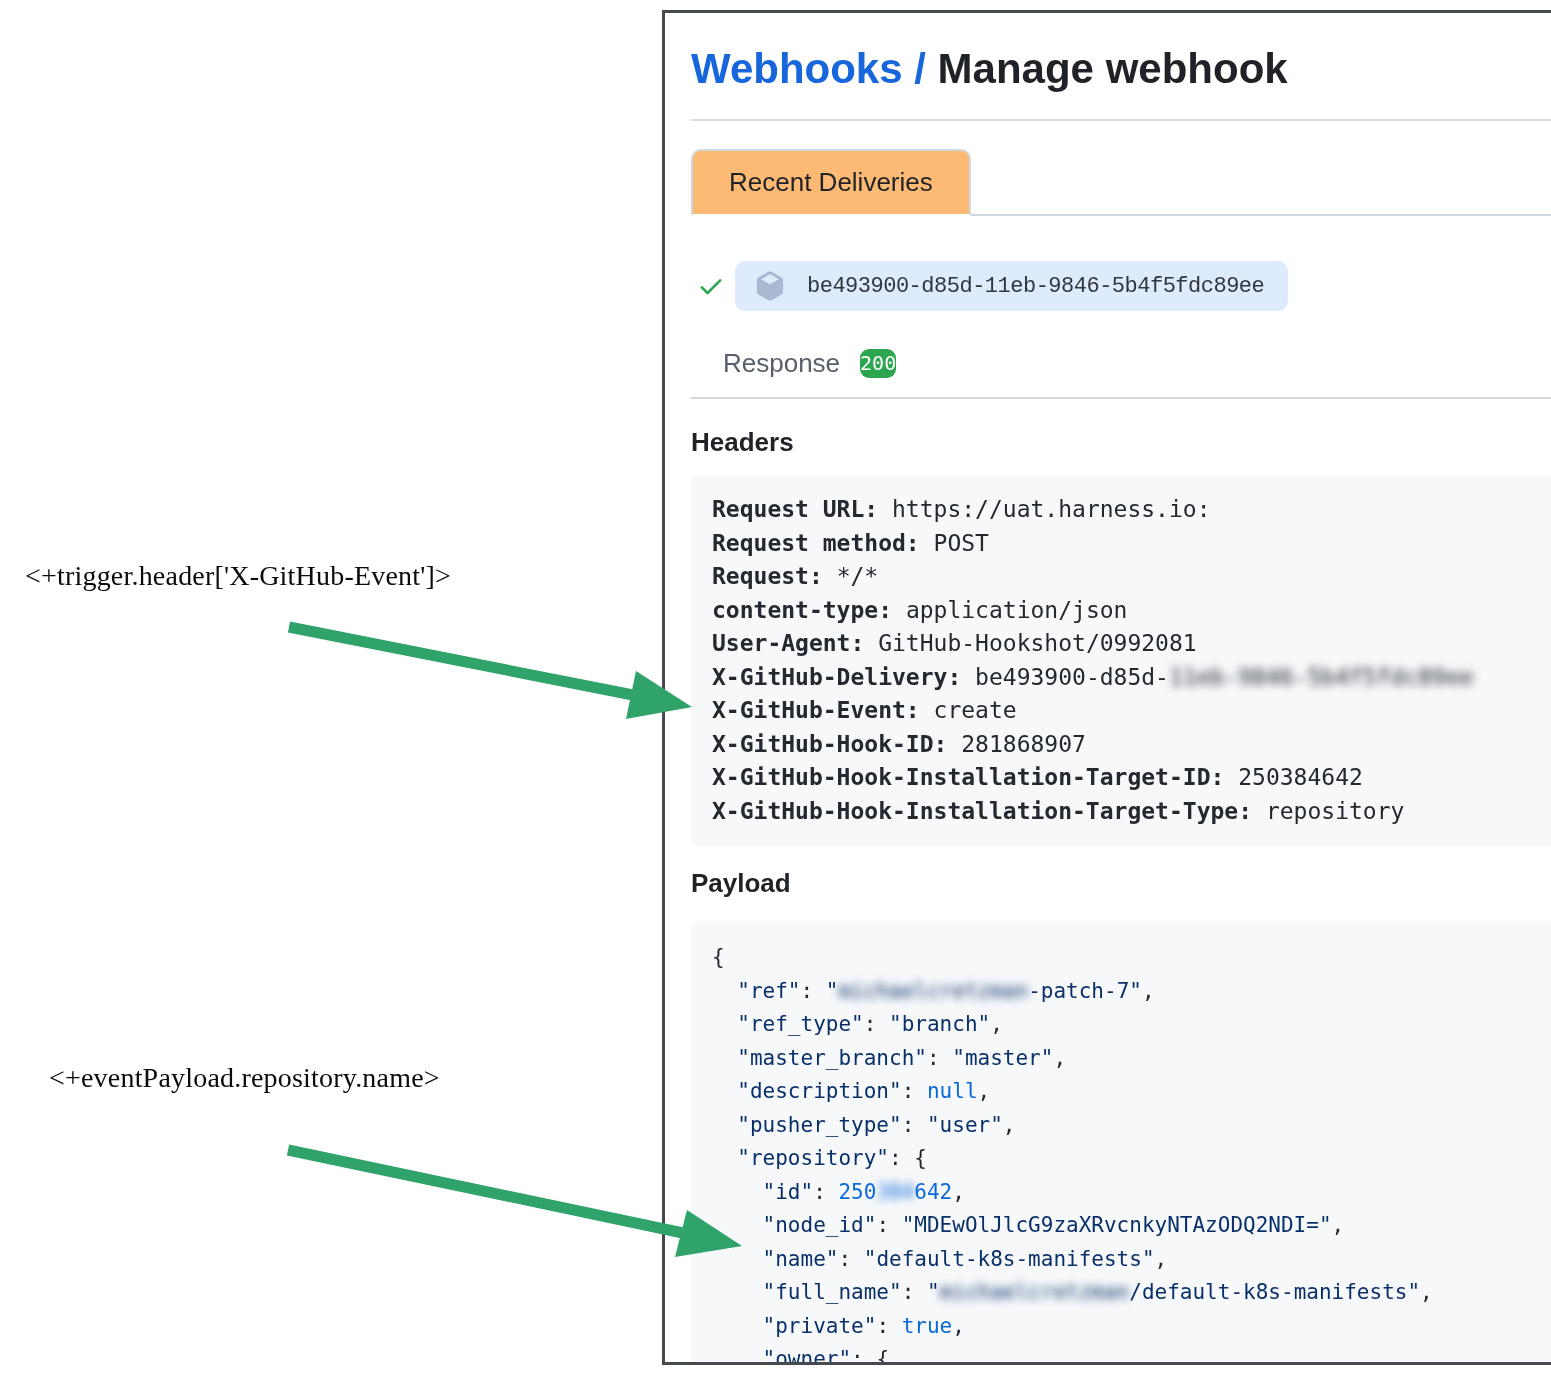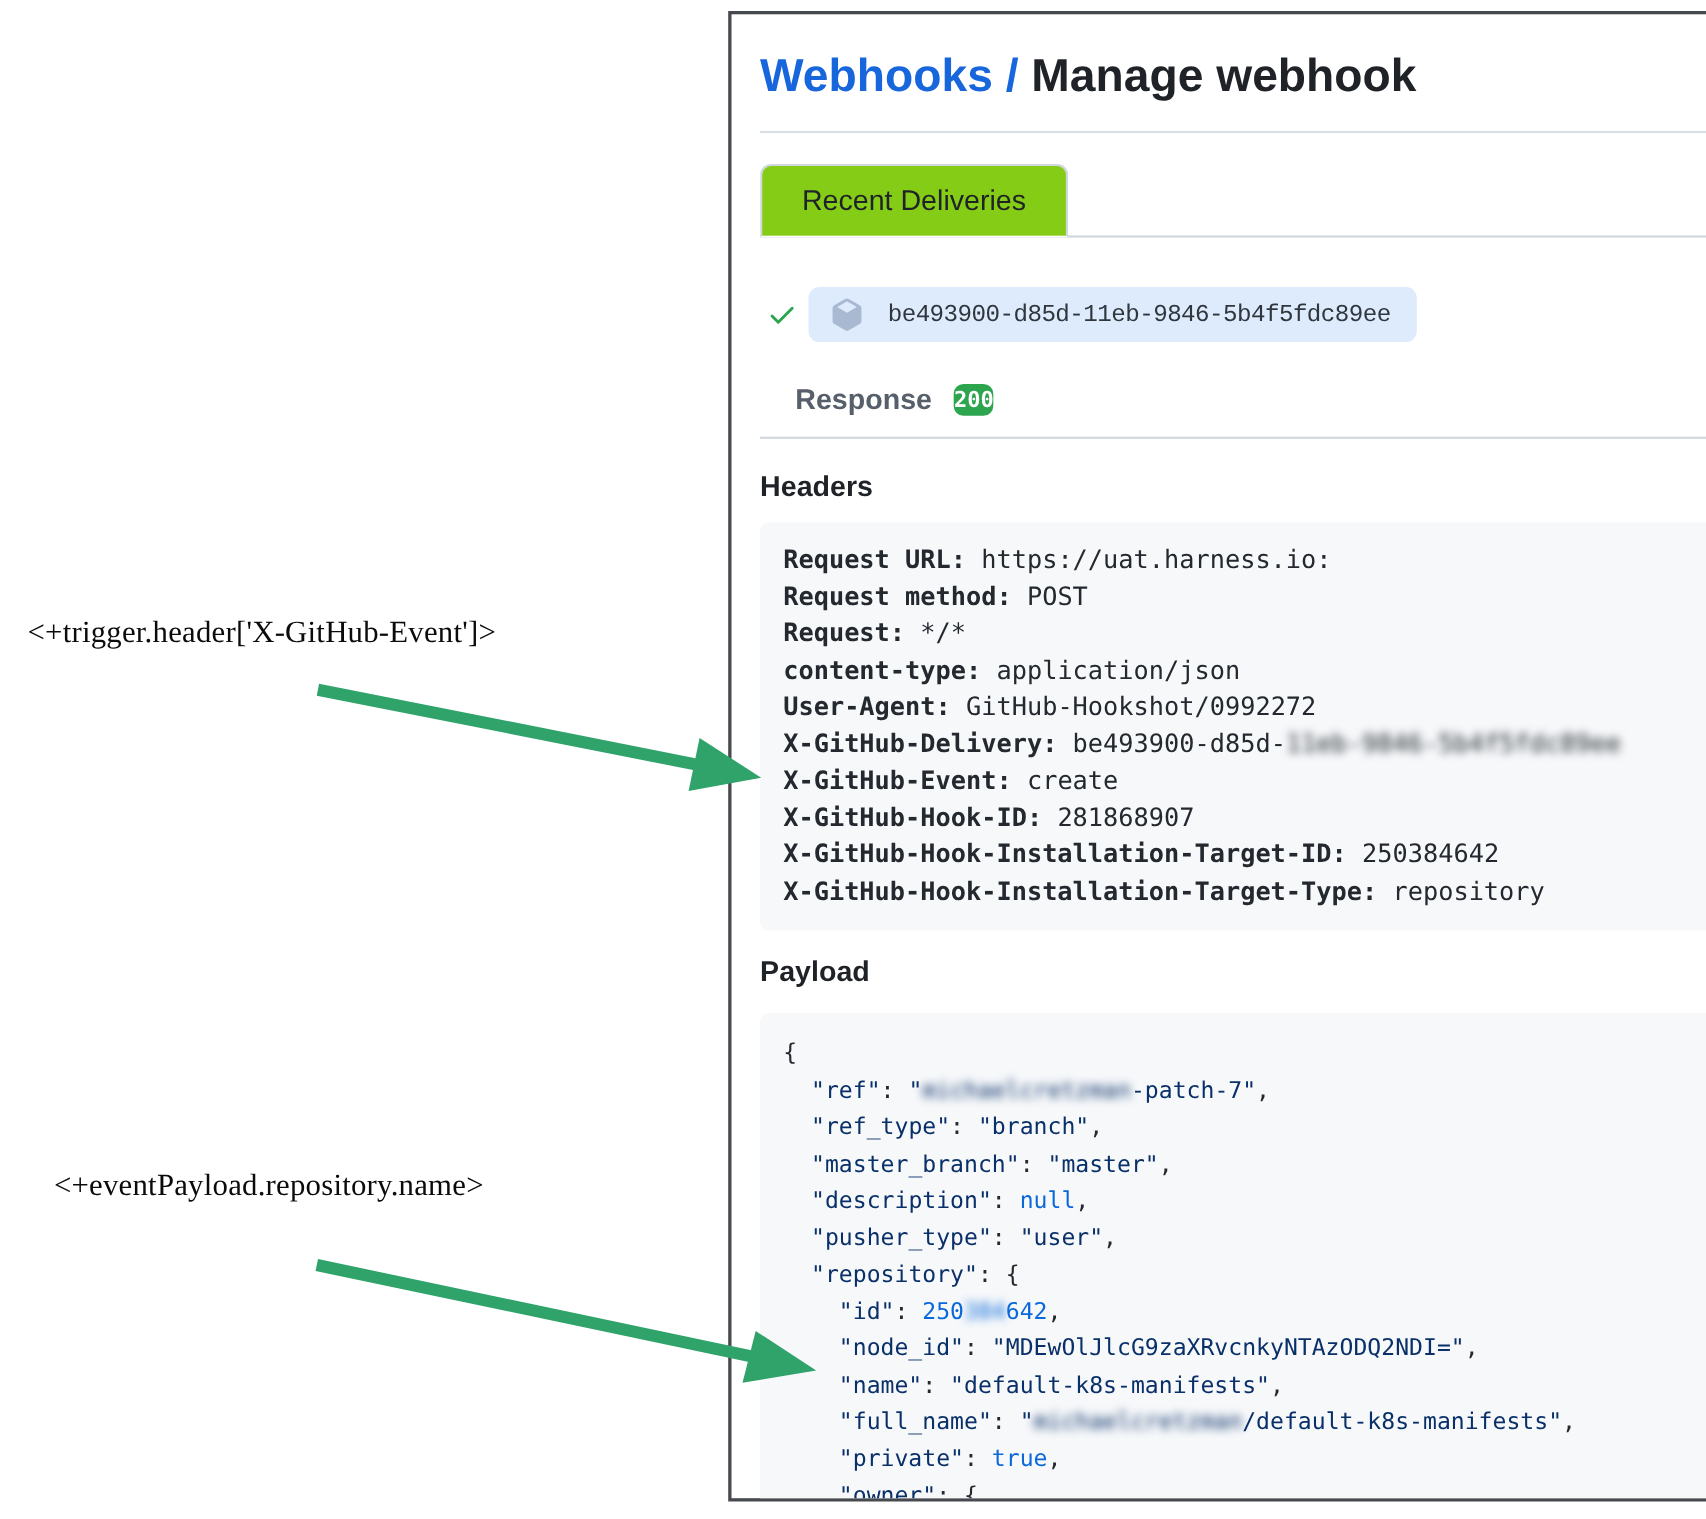--- a/index.html
+++ b/index.html
@@ -23,25 +23,25 @@
   .page-title .crumb { color:#1866dc; cursor:pointer; }
   .title-rule { border:none; border-top:2px solid #d8dee4; margin-top:24px; width:920px; }
 
   
   .tabnav { position:relative; width:920px; border-bottom:2px solid #d0d7de; display:flex; align-items:flex-end; }
   .tabnav-1 { margin-top:26px; height:69px; }
   .tabnav-2 { margin-top:18px; height:70px; }
   .tab { font-size:26px; color:#57606a; display:flex; align-items:center; justify-content:center;
     cursor:pointer; height:100%; }
   .tab-plain { padding:0 29px; }
-  .tab-active { background:#84cc16; border:2px solid #d0d7de; border-bottom:2px solid #ffffff;
+  .tab-active { background:#fdba74; border:2px solid #d0d7de; border-bottom:2px solid #ffffff;
     margin-bottom:-2px; border-radius:10px 10px 0 0; color:#1f2328; }
   .tabnav-1 .tab-active { padding:0 36px; }
   .tabnav-2 .tab-active { padding:0 32px; font-weight:600; }
-  .resp-tab { gap:20px; padding:0 10px 0 32px;font-weight:bold; }
+  .resp-tab { gap:20px; padding:0 10px 0 32px; }
   .status-badge { background:#2da44e; color:#ffffff; font-family:"DejaVu Sans Mono", monospace;
     font-size:20px; line-height:29px; padding:0 0; border-radius:9px; display:inline-block; }
 
   
   .delivery-row { margin-top:45px; display:flex; align-items:center; }
   .check-wrap { margin-left:6px; width:28px; height:28px; }
   .delivery-pill { margin-left:10px; background:#ddebfc; border-radius:10px; height:50px;
     display:flex; align-items:center; padding:0 24px 0 20px; gap:22px; cursor:pointer; }
   .pkg-wrap { width:30px; height:30px; }
   .guid { font-family:Liberation Mono, monospace; font-size:22px; font-weight:500;
@@ -112,21 +112,21 @@
         <span class="status-badge">200</span>
       </div>
     </div>
 
     <h3 class="section-title st-headers">Headers</h3>
     <div class="codebox codebox-headers">
         <div class="mono-line"><span class="hkey">Request URL: </span><span class="t-v">https://uat.harness.io:</span></div>
         <div class="mono-line"><span class="hkey">Request method: </span><span class="t-v">POST</span></div>
         <div class="mono-line"><span class="hkey">Request: </span><span class="t-v">*/*</span></div>
         <div class="mono-line"><span class="hkey">content-type: </span><span class="t-v">application/json</span></div>
-        <div class="mono-line"><span class="hkey">User-Agent: </span><span class="t-v">GitHub-Hookshot/0992272</span></div>
+        <div class="mono-line"><span class="hkey">User-Agent: </span><span class="t-v">GitHub-Hookshot/0992081</span></div>
         <div class="mono-line"><span class="hkey">X-GitHub-Delivery: </span><span class="t-v">be493900-d85d-</span><span class="t-vr">11eb-9846-5b4f5fdc89ee</span></div>
         <div class="mono-line"><span class="hkey">X-GitHub-Event: </span><span class="t-v">create</span></div>
         <div class="mono-line"><span class="hkey">X-GitHub-Hook-ID: </span><span class="t-v">281868907</span></div>
         <div class="mono-line"><span class="hkey">X-GitHub-Hook-Installation-Target-ID: </span><span class="t-v">250384642</span></div>
         <div class="mono-line"><span class="hkey">X-GitHub-Hook-Installation-Target-Type: </span><span class="t-v">repository</span></div>
       </div>
 
     <h3 class="section-title st-payload">Payload</h3>
     <div class="codebox codebox-payload">
         <div class="mono-line"><span class="t-p">{</span></div>

